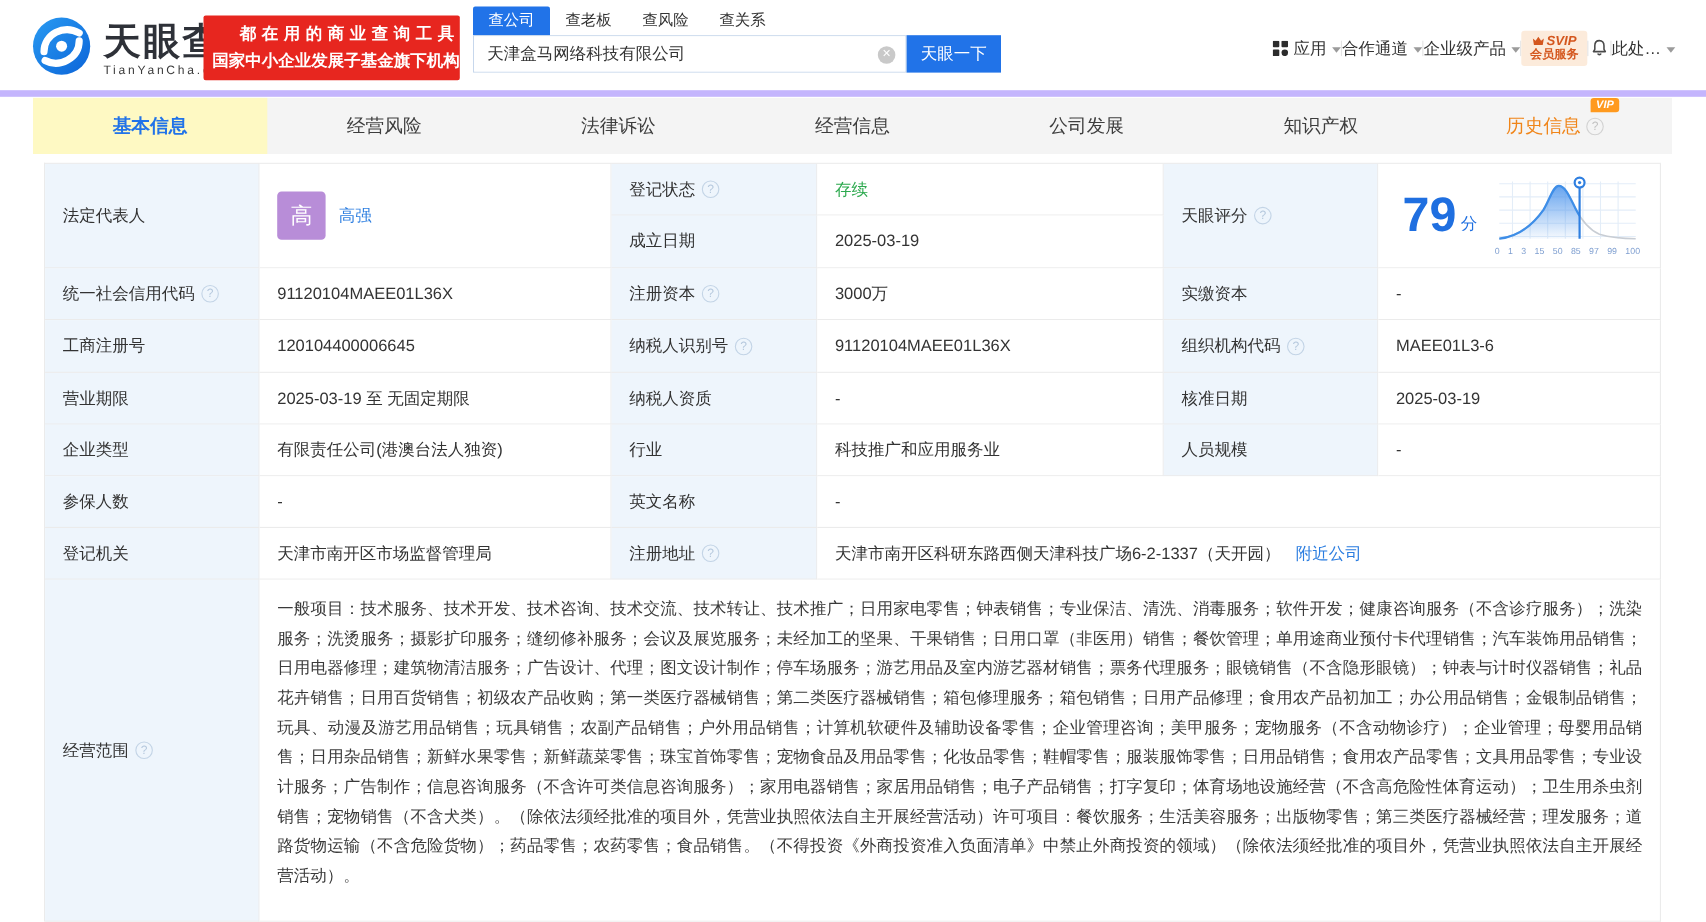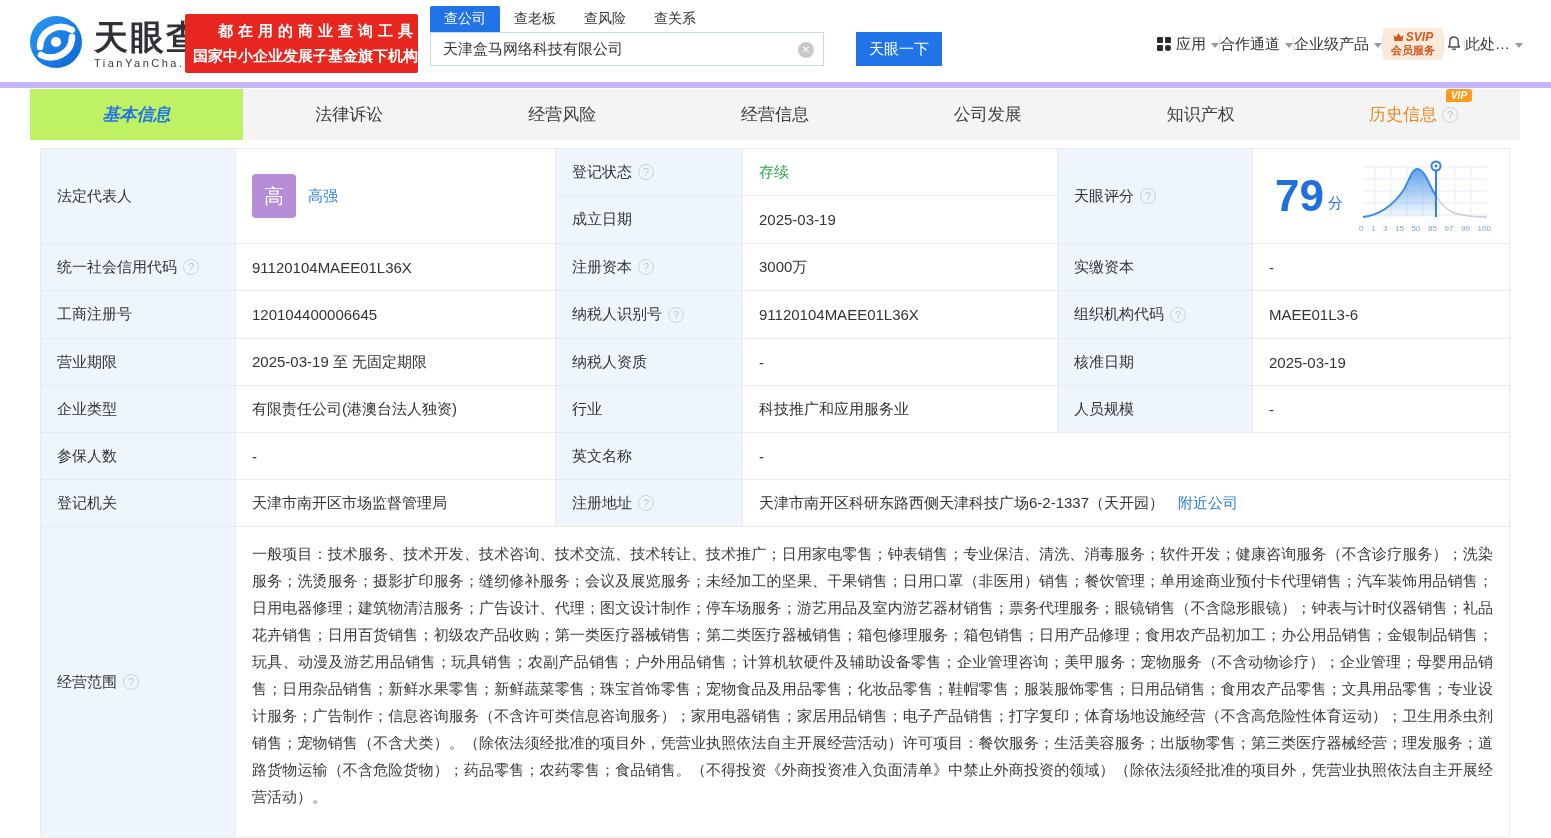--- a/index.html
+++ b/index.html
@@ -16,21 +16,21 @@
   .domain { font-size:11px; color:#3a3a3a; letter-spacing:2.5px; margin-top:2px; }
   .promo { position:absolute; left:185px; top:14px; width:233px; height:59px; background:#e7261f;
     color:#fff; font-weight:700; font-size:15px; line-height:25px; text-align:right;
     padding-top:4px; border-radius:2px; }
   .promo-line1 { letter-spacing:5px; }
 
   .search { position:absolute; left:430px; top:5px; }
   .search-tabs { display:flex; align-items:flex-end; height:27px; }
   .search-tab { font-size:14px; color:#333; padding:4px 14px; cursor:pointer; }
   .search-tab.active { background:#2173e8; color:#fff; border-radius:2px 2px 0 0;margin-top:36px; }
-  .search-row { display:flex;gap:32px; }
+  .search-row { display:flex; }
   .search-input-wrap { position:relative; width:394px; height:34px; border:1px solid #c7d7ec;
     background:#fff; }
   .search-input-wrap input { width:100%; height:100%; border:none; outline:none; font-size:15px;
     color:#333; padding:0 34px 0 12px; font-family:inherit; }
   .clear-btn { position:absolute; right:9px; top:9px; width:16px; height:16px; background:#c9c9c9;
     border-radius:50%; color:#fff; font-size:10px; line-height:16px; text-align:center; cursor:pointer; }
   .search-btn { width:86px; height:34px; background:#2173e8; color:#fff; border:none; font-size:15px;
     cursor:pointer; font-family:inherit; }
 
   .top-nav { position:absolute; right:28px; top:28px; display:flex; align-items:center; 
@@ -44,21 +44,21 @@
   .svip-line1 { display:flex; align-items:center; gap:2px; font-size:12px; font-style:italic;
     font-weight:700; color:#d4571e; line-height:13px; }
   .svip-line2 { font-size:11px; font-weight:700; color:#d4571e; line-height:13px; }
   .bell-wrap { cursor:pointer; display:flex; }
 
   
   .tabbar { position:absolute; top:89px; left:30px; right:31px; height:51px; background:#f4f4f4;
     display:flex; }
   .tab { flex:1; display:flex; align-items:center; justify-content:center; font-size:17px;
     color:#3d3d3d; cursor:pointer; }
-  .tab.active { background:#bef264; color:#2173e8; font-weight:700;font-style:italic; }
+  .tab.active { background:#fef9c3; color:#2173e8; font-weight:700; }
   .tab.history { color:#f08519; }
   .tab-label-wrap { position:relative; display:flex; align-items:center; gap:5px; }
   .vip-badge { position:absolute; top:-14px; right:-14px; background:#ff9a1f; color:#fff;
     font-size:10px; font-style:italic; font-weight:700; padding:1px 5px; border-radius:3px 3px 3px 0; }
 
   
   .info-table { position:absolute; top:148px; left:40px; right:41px; bottom:0;
     display:grid;
     grid-template-columns:195px 320px 187px 315px 195px 1fr;
     grid-template-rows:47px 48px 47px 48px 47px 47px 47px 47px 1fr;
@@ -187,24 +187,24 @@
         <span class="caret"></span>
       </div>
     </div>
   </div>
 
   <div class="tabbar">
     <div class="tab active">
       <span>基本信息</span>
     </div>
     <div class="tab">
+      <span>经营风险</span>
+    </div>
+    <div class="tab">
       <span>法律诉讼</span>
-    </div>
-    <div class="tab">
-      <span>经营风险</span>
     </div>
     <div class="tab">
       <span>经营信息</span>
     </div>
     <div class="tab">
       <span>公司发展</span>
     </div>
     <div class="tab">
       <span>知识产权</span>
     </div>

